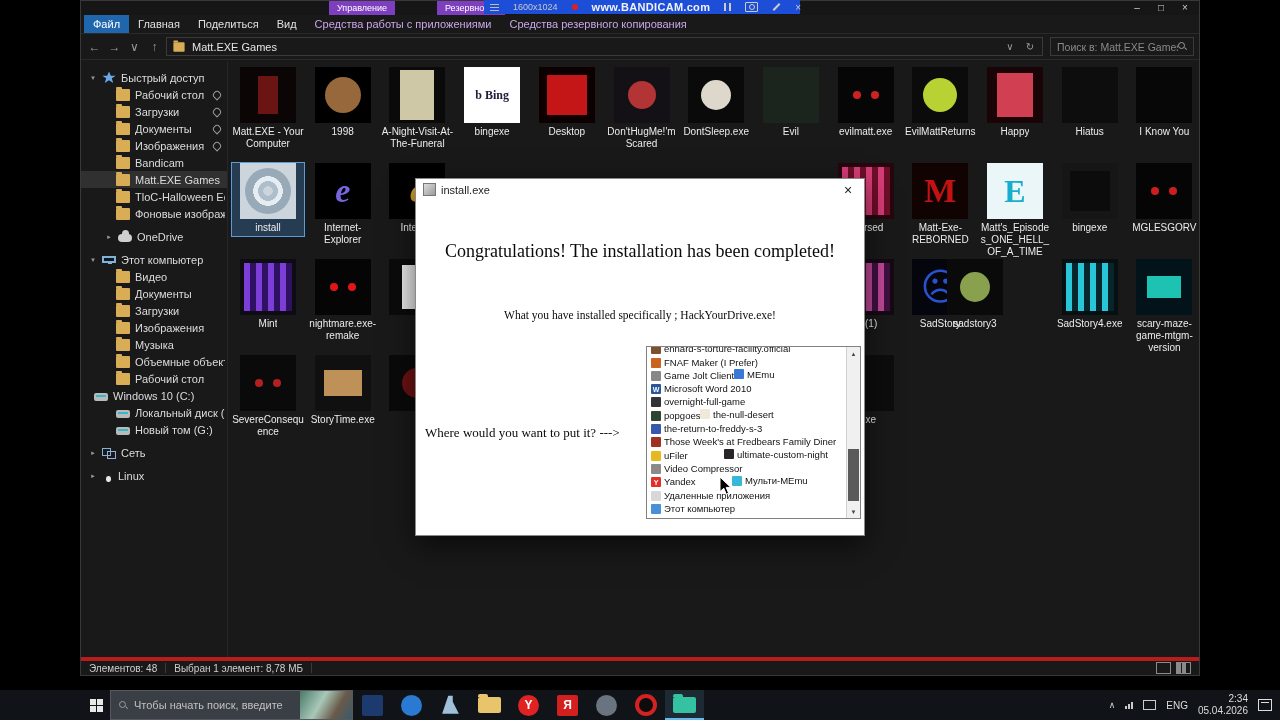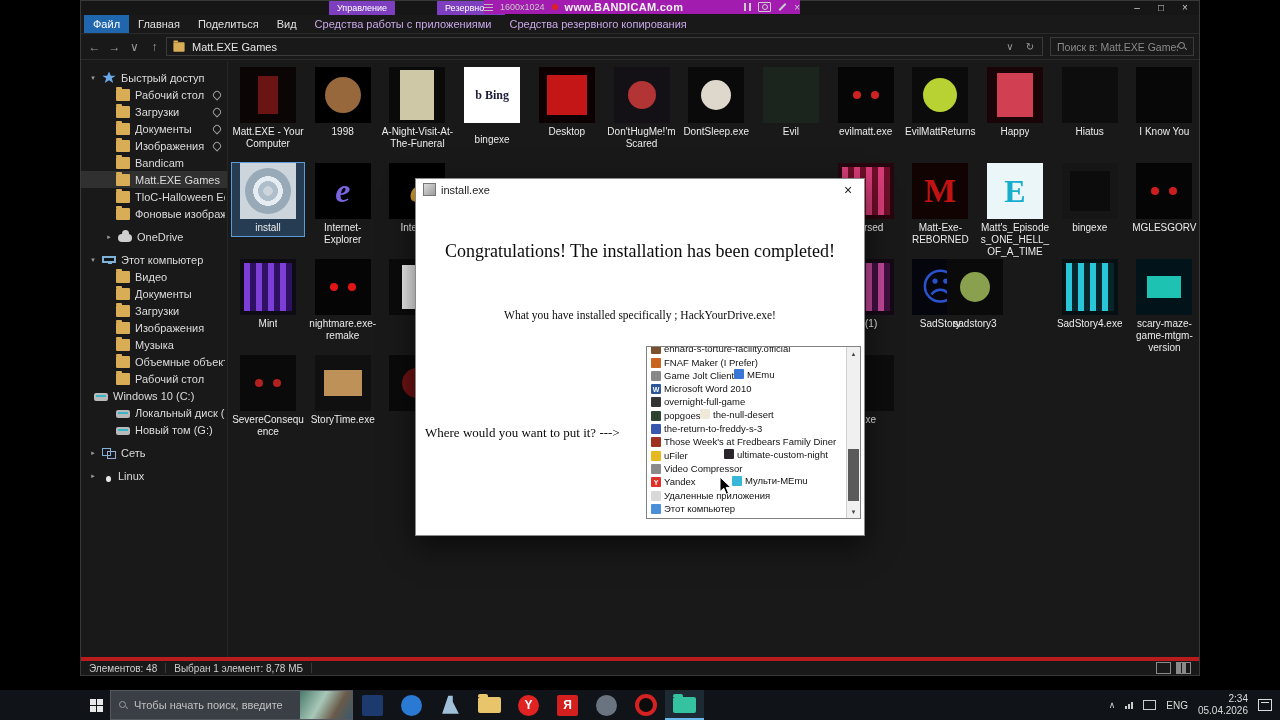--- a/index.html
+++ b/index.html
@@ -92,22 +92,22 @@
   .lrow{height:13.3px;display:flex;align-items:flex-end;gap:3px;padding-left:3px;position:relative;
         font-size:9.5px;color:#111;white-space:nowrap}
   .licon{width:10px;height:10px;flex:none;display:flex;align-items:center;justify-content:center;
          font-size:7px;color:#fff;font-weight:bold;border-radius:1px}
   .lcol2{position:absolute;top:0;height:100%;display:flex;align-items:center;gap:3px}
   .vscroll{position:absolute;right:0;top:0;bottom:0;width:13px;background:#f0f0f0;border-left:1px solid #d0d0d0}
   .varrow{height:13px;display:flex;align-items:center;justify-content:center;font-size:6px;color:#444}
   .varrow.dn{position:absolute;bottom:0;left:0;right:0}
   .vthumb{position:absolute;left:1px;right:1px;top:102px;height:52px;background:#5a5a5a}
   
-  .bandicam{position:absolute;left:484px;top:0;width:316px;height:14px;background:#a21caf;display:flex;
-            align-items:center;gap:7px;padding:0 0;z-index:50;color:#ddd;box-sizing:border-box}
+  .bandicam{position:absolute;left:484px;top:0;width:316px;height:14px;background:#1d4ed8;display:flex;
+            align-items:center;gap:14px;padding:0 6px;z-index:50;color:#ddd;box-sizing:border-box}
   .bars{width:9px;height:7px;display:flex;flex-direction:column;justify-content:space-between;flex:none}
   .bars i{height:1px;background:#bbb;display:block}
   .bc-res{font-size:9px;color:#c8c8c8}
   .bc-dot{width:6px;height:6px;border-radius:50%;background:#e02020;flex:none}
   .bc-brand{font-size:11px;font-weight:bold;letter-spacing:.3px;color:#f2f2f2;white-space:nowrap}
   .bc-pause{width:7px;height:8px;display:flex;justify-content:space-between;flex:none;margin-left:auto}
   .bc-pause i{width:2px;background:#ccc;display:block}
   .bc-cam{width:11px;height:8px;border:1px solid #ccc;border-radius:1px;position:relative;flex:none}
   .bc-cam::before{content:'';position:absolute;left:3px;top:1px;width:4px;height:4px;border:1px solid #ccc;border-radius:50%}
   .bc-pencil{width:9px;height:2px;background:#ccc;transform:rotate(-45deg);flex:none}
@@ -310,21 +310,21 @@
             <div style="border-radius: 50%; width: 36px; height: 36px; background: rgb(150, 104, 60);"></div>
           </div>
           <div class="tlabel">1998</div>
         </div>
         <div class="tile" style="left: 153.4px; top: 6px;">
           <div class="timg" style="background: rgb(10, 10, 10);">
             <div style="width: 34px; height: 50px; background: rgb(206, 200, 166);"></div>
           </div>
           <div class="tlabel">A-Night-Visit-At-The-Funeral</div>
         </div>
-        <div class="tile" style="left: 228.1px; top: 6px; gap: 8px;">
+        <div class="tile" style="left: 228.1px; top: 6px;">
           <div class="timg" style="background: rgb(255, 255, 255);">
             <div style="font-family: &quot;Liberation Serif&quot;, serif; font-size: 12px; color: rgb(32, 32, 60); font-weight: 700; font-style: normal;">b Bing</div>
           </div>
           <div class="tlabel">bingexe</div>
         </div>
         <div class="tile" style="left: 302.8px; top: 6px;">
           <div class="timg" style="background: rgb(12, 0, 0);">
             <div style="width: 40px; height: 40px; background: rgb(196, 22, 22);"></div>
           </div>
           <div class="tlabel">Desktop</div>

